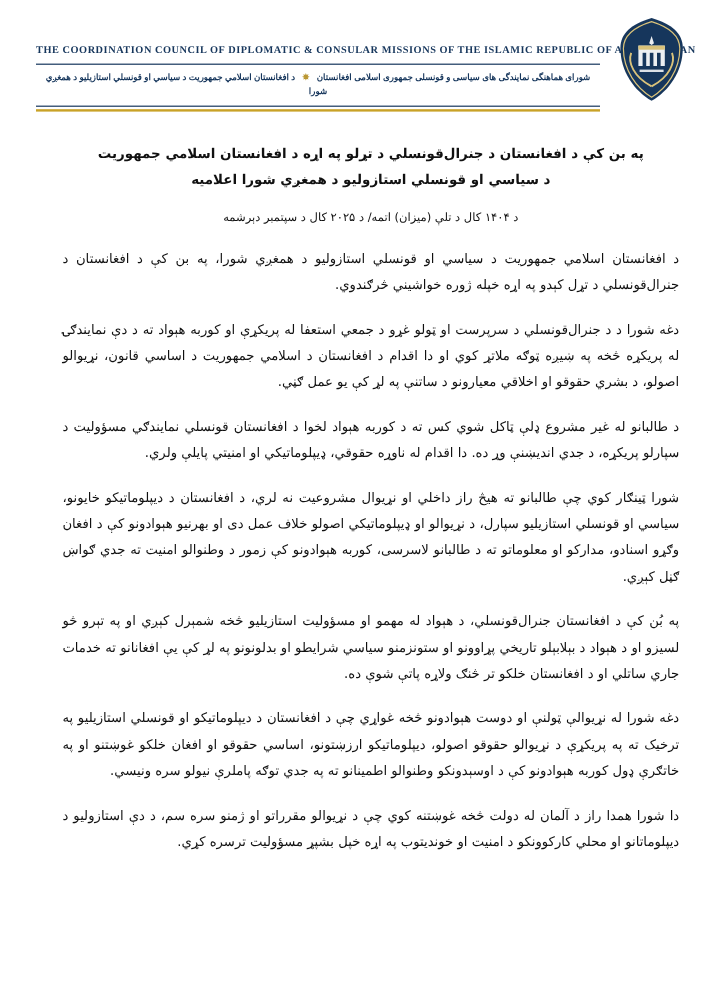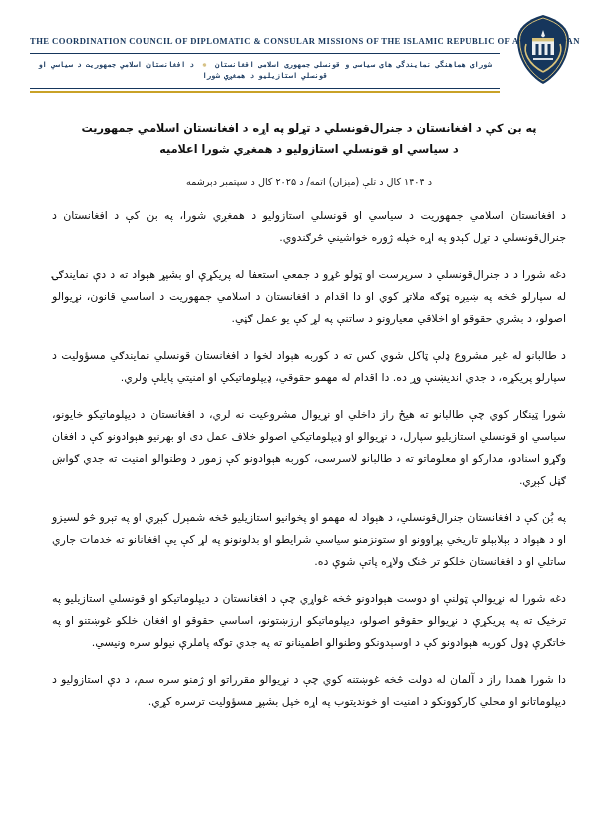--- a/index.html
+++ b/index.html
@@ -50,21 +50,21 @@
   .lh-rule {
     height: 1px;
     background: #16365c;
     margin: 7px 0 6px 0;
     width: 470px;
   }
 
   .lh-ps {
     direction: rtl;
     text-align: center;
-    font-family: Liberation Mono, monospace;
+    font-family: Liberation Sans, sans-serif;
     font-size: 7.2px;
     color: #16365c;
     font-weight: bold;
     line-height: 1.5;
     width: 470px;
   }
 
   .lh-ps .sep {
     color: #b9952f;
     padding: 0 4px;
@@ -165,21 +165,21 @@
       <div class="lh-rule2"></div>
       <div class="lh-gold"></div>
     </div>
   </div>
 
   <div class="content">
     <div class="doc-title">په بن کې د افغانستان د جنرال‌قونسلي د تړلو په اړه د افغانستان اسلامي جمهوریت د سیاسي او قونسلي استازولیو د همغږي شورا اعلامیه</div>
     <div class="doc-date">د ۱۴۰۴ کال د تلې (میزان) اتمه/ د ۲۰۲۵ کال د سپتمبر دېرشمه</div>
 
     <p class="para">د افغانستان اسلامي جمهوریت د سیاسي او قونسلي استازولیو د همغږي شورا، په بن کې د افغانستان د جنرال‌قونسلي د تړل کېدو په اړه خپله ژوره خواشیني څرګندوي.</p>
-    <p class="para">دغه شورا د د جنرال‌قونسلي د سرپرست او ټولو غړو د جمعي استعفا له پریکړې او بشپړ هېواد ته د دې نمایندګۍ له سپارلو څخه په ښیږه ټوګه ملاتړ کوي او دا اقدام د افغانستان د اسلامي جمهوریت د اساسي قانون، نړیوالو اصولو، د بشري حقوقو او اخلاقي معیارونو د ساتنې په لړ کې یو عمل ګڼي.</p>
-    <p class="para">د طالبانو له غیر مشروع ډلې ټاکل شوي کس ته د کوربه هېواد لخوا د افغانستان قونسلي نمایندګي مسؤولیت د سپارلو پریکړه، د جدي اندیښنې وړ ده. دا اقدام له مهمو حقوقي، ډیپلوماتیکي او امنیتي پایلې ولري.</p>
+    <p class="para">دغه شورا د د جنرال‌قونسلي د سرپرست او ټولو غړو د جمعي استعفا له پریکړې او کوربه هېواد ته د دې نمایندګۍ له پریکړه څخه په ښیږه ټوګه ملاتړ کوي او دا اقدام د افغانستان د اسلامي جمهوریت د اساسي قانون، نړیوالو اصولو، د بشري حقوقو او اخلاقي معیارونو د ساتنې په لړ کې یو عمل ګڼي.</p>
+    <p class="para">د طالبانو له غیر مشروع ډلې ټاکل شوي کس ته د کوربه هېواد لخوا د افغانستان قونسلي نمایندګي مسؤولیت د سپارلو پریکړه، د جدي اندیښنې وړ ده. دا اقدام له ناوړه حقوقي، ډیپلوماتیکي او امنیتي پایلې ولري.</p>
     <p class="para">شورا ټینګار کوي چې طالبانو ته هیڅ راز داخلي او نړیوال مشروعیت نه لري، د افغانستان د دیپلوماتیکو خایونو، سیاسي او قونسلي استازیلیو سپارل، د نړیوالو او ډیپلوماتیکي اصولو خلاف عمل دی او بهرنیو هېوادونو کې د افغان وګړو اسنادو، مدارکو او معلوماتو ته د طالبانو لاسرسی، کوربه هېوادونو کې زمور د وطنوالو امنیت ته جدي ګواښ ګڼل کېږي.</p>
-    <p class="para">په بُن کې د افغانستان جنرال‌قونسلي، د هېواد له مهمو او پخوانیو استازیلیو څخه شمېرل کېږي او په تېرو څو لسیزو او د هېواد د بېلابېلو تاریخي پړاوونو او ستونزمنو سیاسي شرایطو او بدلونونو په لړ کې یې افغانانو ته خدمات جاري ساتلي او د افغانستان خلکو تر څنګ ولاړه پاتې شوې ده.</p>
+    <p class="para">په بُن کې د افغانستان جنرال‌قونسلي، د هېواد له مهمو او مسؤولیت استازیلیو څخه شمېرل کېږي او په تېرو څو لسیزو او د هېواد د بېلابېلو تاریخي پړاوونو او ستونزمنو سیاسي شرایطو او بدلونونو په لړ کې یې افغانانو ته خدمات جاري ساتلي او د افغانستان خلکو تر څنګ ولاړه پاتې شوې ده.</p>
     <p class="para">دغه شورا له نړیوالې ټولنې او دوست هېوادونو څخه غواړي چې د افغانستان د دیپلوماتیکو او قونسلي استازیلیو په ترخیک ته په پریکړې د نړیوالو حقوقو اصولو، دیپلوماتیکو ارزښتونو، اساسي حقوقو او افغان خلکو غوښتنو او په خاتګرې ډول کوربه هېوادونو کې د اوسېدونکو وطنوالو اطمینانو ته په جدي توګه پاملرې نیولو سره ونیسي.</p>
     <p class="para">دا شورا همدا راز د آلمان له دولت څخه غوښتنه کوي چې د نړیوالو مقرراتو او ژمنو سره سم، د دې استازولیو د دیپلوماتانو او محلي کارکوونکو د امنیت او خوندیتوب په اړه خپل بشپړ مسؤولیت ترسره کړي.</p>
   </div>
 
 </div>
 
 </body></html>

